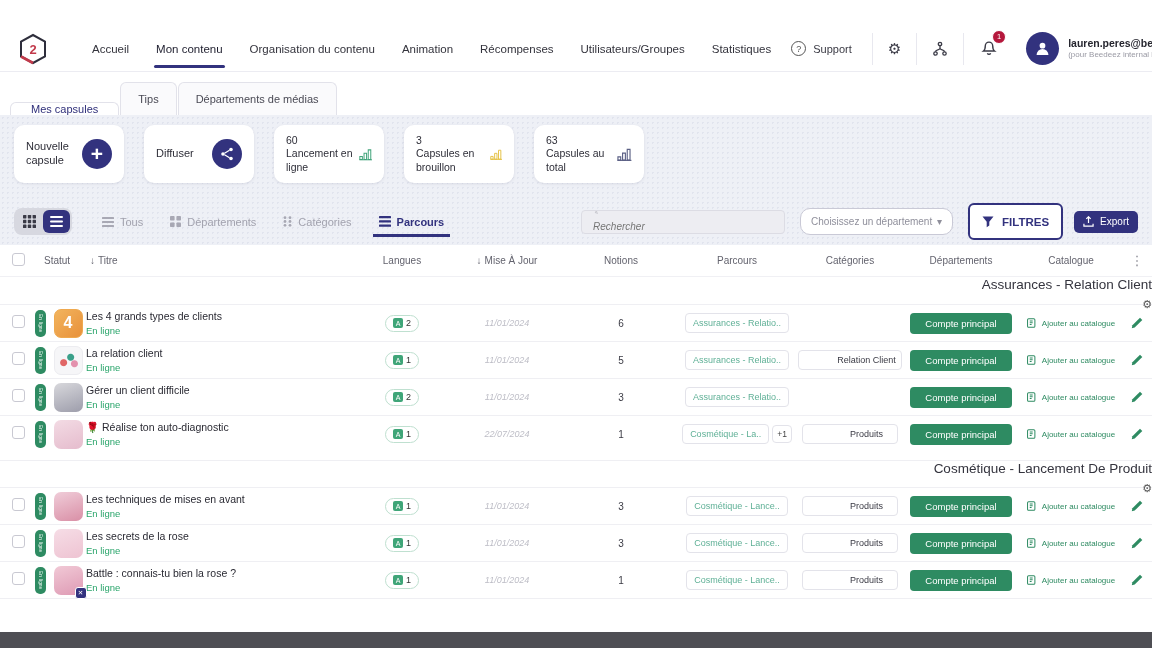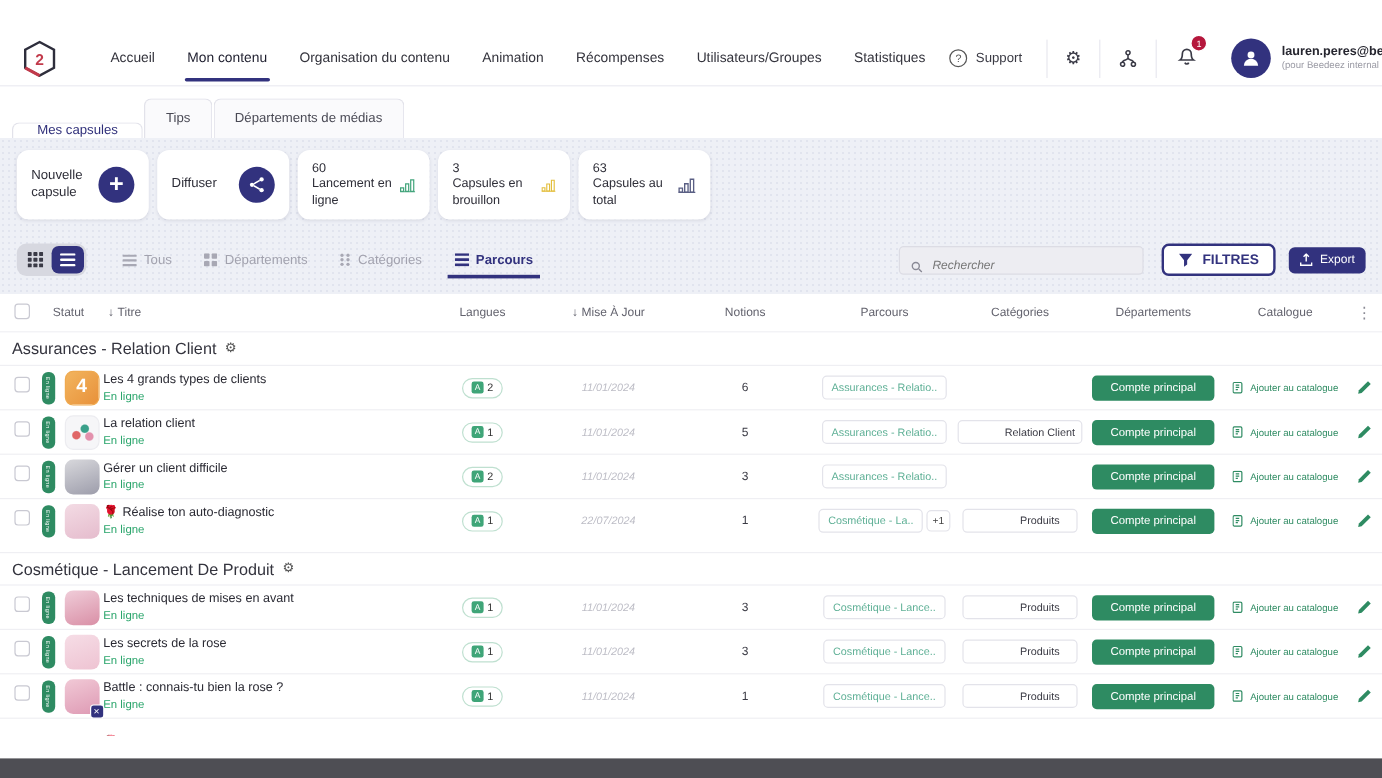--- a/index.html
+++ b/index.html
@@ -26,48 +26,48 @@
   .avatar { width:33px; height:33px; border-radius:50%; background:#32327E; display:flex; align-items:center; justify-content:center; margin:0 9px 0 12px; flex:0 0 auto; cursor:pointer; }
   .uinfo { line-height:1.2; }
   .uemail { font-size:10.5px; font-weight:bold; color:#26262f; white-space:nowrap; }
   .usub { font-size:8px; color:#9a9aa4; white-space:nowrap; }
   
   .tabsbar { background:#fff; border-top:1px solid #ececf2; height:44px; display:flex; align-items:flex-end; padding-left:10px; }
   .tab { font-size:11px; color:#4a4a55; background:#fafafc; border:1px solid #e2e2ea; border-bottom:none; padding:10px 17px; border-radius:6px 6px 0 0; margin-right:1px; cursor:pointer; }
   .tab.active { background:#fff; color:#2F2F7A; padding:0 20px; position:relative; z-index:2; }
   
   .band { background:#EEF0F6; background-image:radial-gradient(#e1e4ee 1px, transparent 1px); background-size:5px 5px; height:130px; padding:10px 14px 0; }
-  .cards { display:flex; gap:7px; }
+  .cards { display:flex; gap:20px; }
   .card { background:#fff; border-radius:10px; padding:8px 12px; display:flex; align-items:center; justify-content:space-between; box-shadow:0 1px 3px rgba(40,40,80,.10); height:58px; cursor:pointer; }
   .card.action { width:110px; }
   .card .lbl { font-size:11px; color:#2e2e38; line-height:1.25; }
   .circle-btn { width:30px; height:30px; border-radius:50%; background:#32327E; color:#fff; display:flex; align-items:center; justify-content:center; font-size:21px; font-weight:bold; flex:0 0 auto; }
   .card.stat { width:110px; cursor:default; }
   .stat-txt { font-size:10.5px; color:#2e2e38; line-height:1.3; }
   
   .toolbar { display:flex; align-items:center; margin-top:20px; }
   .vtoggle { display:flex; background:#D7D8E0; border-radius:8px; padding:2px; margin-right:30px; }
   .vseg { width:27px; height:23px; border-radius:6px; display:flex; align-items:center; justify-content:center; cursor:pointer; }
   .vseg.active { background:#32327E; }
   .fitem { display:flex; align-items:center; gap:6px; font-size:11px; color:#A2A2AE; margin-right:27px; position:relative; cursor:pointer; white-space:nowrap; }
   .fitem.active { color:#32327E; font-weight:bold; }
   .fitem.active::after { content:""; position:absolute; left:-6px; right:-6px; bottom:-9px; height:2.5px; background:#32327E; }
-  .search { margin-left:auto; display:flex; align-items:flex-end; gap:6px; background:#EDEDF2; border:1px solid #DCDCE4; border-radius:4px; height:24px; width:204px; padding:0 9px; }
+  .search { margin-left:auto; display:flex; align-items:flex-start; gap:6px; background:#EDEDF2; border:1px solid #DCDCE4; border-radius:4px; height:24px; width:204px; padding:0 9px;flex-direction:column; }
   .search input { border:none; background:transparent; font-style:italic; font-size:10px; color:#9a9aa6; outline:none; width:100%; font-family:"Liberation Sans",sans-serif; }
   .select { display:flex; align-items:center; justify-content:space-between; background:#fff; border:1px solid #C9C9D6; border-radius:10px; height:27px; width:153px; padding:0 10px; font-size:10px; color:#8F8F9B; margin-left:15px; cursor:pointer; }
-  .btn-filtres { display:flex; align-items:center; gap:8px; border:2px solid #32327E; border-radius:6px; background:#fff; color:#32327E; font-weight:bold; font-size:11.5px; height:27px; padding:0 12px; margin-left:15px; cursor:pointer; }
+  .btn-filtres { display:flex; align-items:center; gap:8px; border:2px solid #32327E; border-radius:6px; background:#fff; color:#32327E; font-weight:bold; font-size:11.5px; height:37px; padding:0 12px; margin-left:15px; cursor:pointer; }
   .btn-export { display:flex; align-items:center; gap:6px; background:#32327E; border-radius:5px; color:#fff; font-size:10px; height:22px; padding:0 9px; margin-left:11px; cursor:pointer; }
   
   .tbl { background:#fff; }
   .thead { display:grid; grid-template-columns:30px 56px 270px 92px 118px 110px 122px 104px 118px 102px 30px; align-items:center; height:32px; font-size:10px; color:#63636E; border-bottom:1px solid #f0f0f4; }
   .thead .hcell { padding-left:4px; display:flex; align-items:center; gap:3px; }
   .thead .hc { justify-content:center; padding-left:0; }
   .cbx { width:13px; height:13px; border:1px solid #C9C9D2; border-radius:3px; background:#fff; display:inline-block; margin-left:12px; cursor:pointer; flex:0 0 auto; }
   .kebab { color:#8a8a94; font-size:13px; text-align:center; cursor:pointer; }
-  .group-h { display:flex; align-items:center; gap:7px; font-size:13.5px; color:#34343E; height:27px; padding-left:10px; }
+  .group-h { display:flex; align-items:flex-end; gap:7px; font-size:13.5px; color:#34343E; height:27px; padding-left:10px;flex-direction:column; }
   .group-h.mt { border-top:1px solid #efeff3; margin-top:8px; }
   .gear-s { font-size:11px; color:#555; cursor:pointer; line-height:1; }
   .trow { display:grid; grid-template-columns:30px 20px 36px 270px 92px 118px 110px 122px 104px 118px 102px 30px; align-items:center; height:37px; border-top:1px solid #EFEFF3; }
   .cc { display:flex; justify-content:center; align-items:center; }
   .status-pill { width:11px; height:27px; background:#2E8B62; border-radius:5px; color:#fff; font-size:4.5px; writing-mode:vertical-rl; display:inline-flex; align-items:center; justify-content:center; letter-spacing:.3px; overflow:hidden; }
   .thumb { width:29px; height:29px; border-radius:7px; display:flex; align-items:center; justify-content:center; position:relative; cursor:pointer; flex:0 0 auto; }
   .thumb i { font-style:normal; font-weight:bold; color:#fff; font-size:16px; }
   .t1 { background:linear-gradient(135deg,#F2B45E,#E8913A); border:1px solid #EFA94F; }
   .t2 { background:radial-gradient(circle at 32% 58%,#e06666 0 3px,transparent 4px),radial-gradient(circle at 58% 38%,#3aa08a 0 3px,transparent 4px),radial-gradient(circle at 72% 62%,#e391ad 0 3px,transparent 4px),#f6f6f8; border:1px solid #ececf0; }
   .t3 { background:linear-gradient(160deg,#d8d8dc,#9d9dab); }
@@ -258,20 +258,24 @@
         </svg>
       <span>Parcours</span>
     </span>
     <div class="search">
       <svg width="11" height="11" viewBox="0 0 12 12" fill="none" stroke="#8A8A96" stroke-width="1.4">
           <circle cx="5" cy="5" r="3.5"></circle>
           <path d="M8 8l3 3"></path>
         </svg>
       <input placeholder="Rechercher" style="">
     </div>
+    <div class="select">
+      <span>Choisissez un département</span>
+      <span>▾</span>
+    </div>
     <div class="btn-filtres">
       <svg width="12" height="12" viewBox="0 0 12 12" fill="#32327E">
           <path d="M.5.5h11L7.3 5.8v3.7l-2.6 1.7V5.8z"></path>
         </svg>
       <span>FILTRES</span>
     </div>
     <div class="btn-export">
       <svg width="11" height="11" viewBox="0 0 12 12" fill="none" stroke="#fff" stroke-width="1.3">
           <path d="M6 7.5V1M3.6 3.2 6 .8l2.4 2.4"></path>
           <path d="M1 8.5V11h10V8.5"></path>

